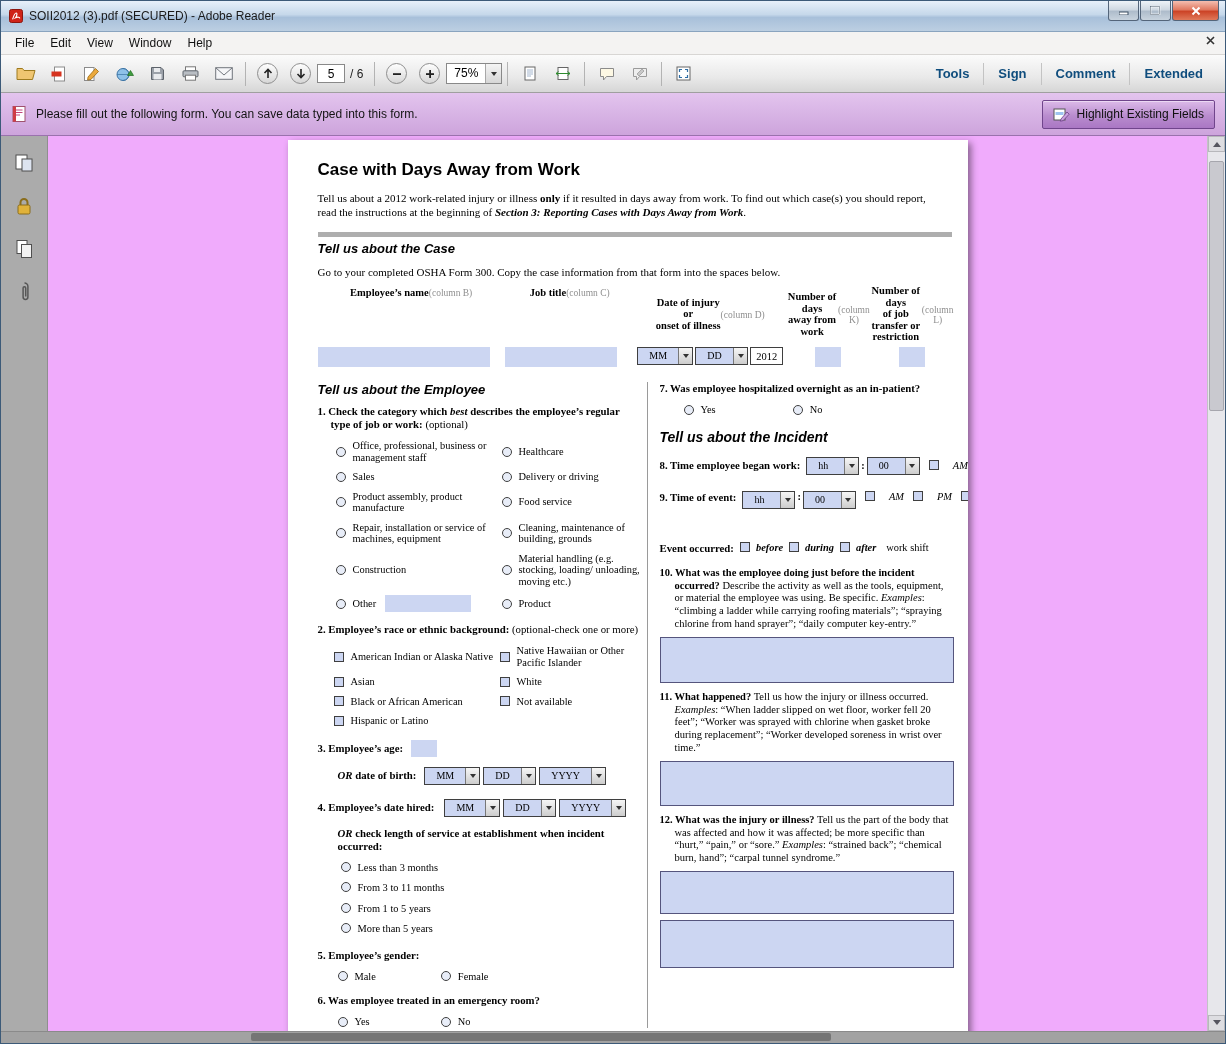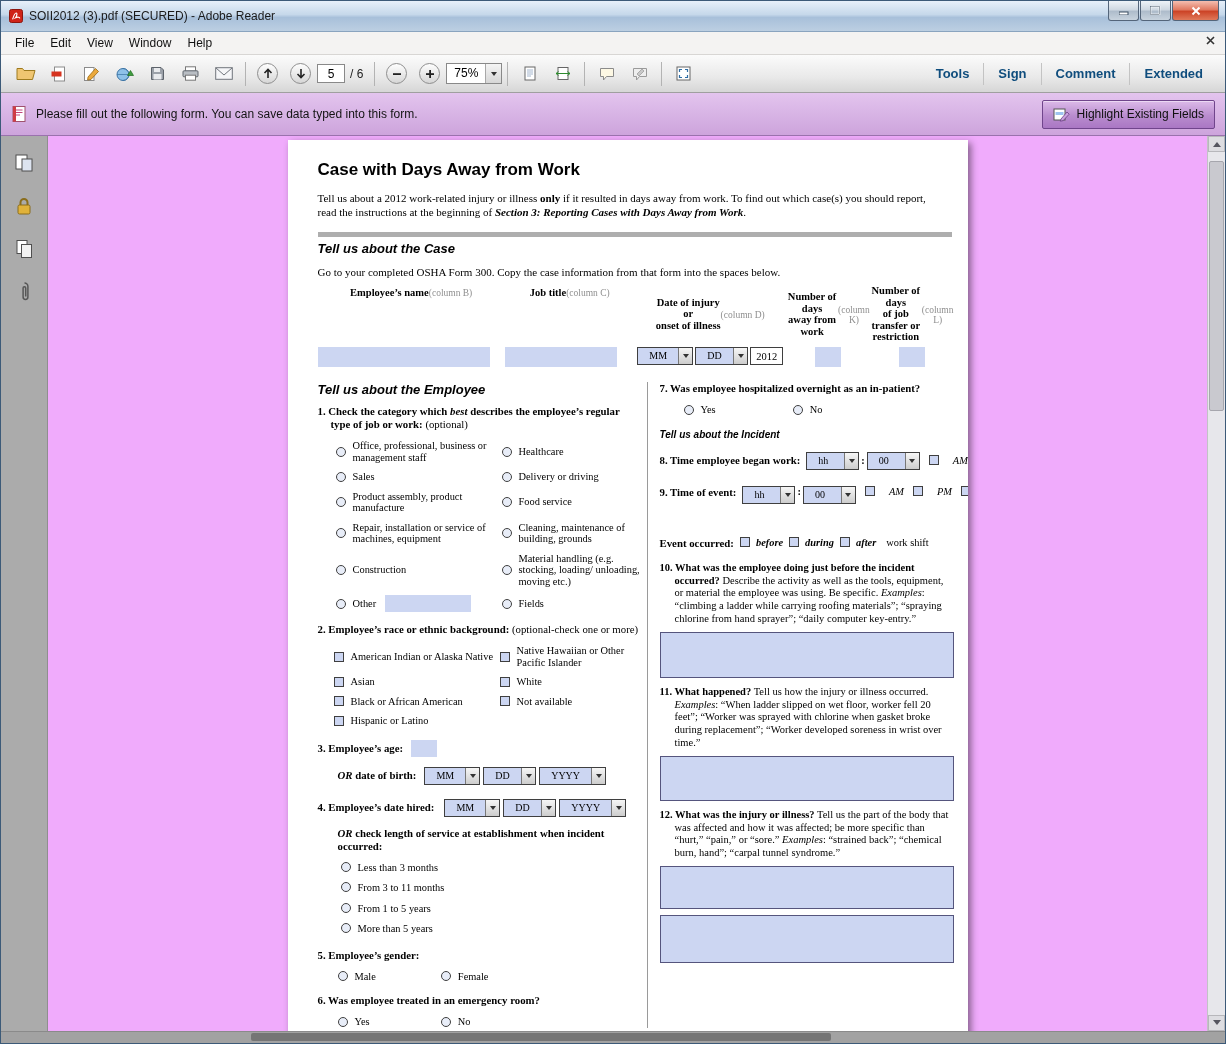--- a/index.html
+++ b/index.html
@@ -457,21 +457,21 @@
                     <span class="radio"></span>
                     <span class="opt-label">Material handling (e.g. stocking, loading/ unloading, moving etc.)</span>
                   </div>
                 <div class="opt">
                     <span class="radio"></span>
                     <span class="opt-label">Other</span>
                     <span class="field other-field"></span>
                   </div>
                 <div class="opt">
                     <span class="radio"></span>
-                    <span class="opt-label">Fields</span>
+                    <span class="opt-label">Product</span>
                   </div>
               </div>
 
               <div class="q-label" style="margin-top:11px">
                 <span>2.  Employee’s race or ethnic background:  </span><span style="font-weight:normal">(optional-check one or more)</span>
               </div>
               <div class="opt-grid" style="margin-left:16px;">
                 <div class="opt">
                     <span class="cbx"></span>
                     <span class="opt-label">American Indian or Alaska Native</span>
@@ -595,21 +595,21 @@
 
             <div class="col-right">
               <div class="q-label">7.  Was employee hospitalized overnight as an in-patient?</div>
               <div class="gender-row" style="margin-left:24px">
                 <span class="radio"></span>
                   <span class="opt-label">Yes</span>
                 <span class="radio" style="margin-left:70px"></span>
                   <span class="opt-label">No</span>
               </div>
 
-              <div class="sec-h" style="font-size:10px;margin-top:13px">Tell us about the Incident</div>
+              <div class="sec-h" style="font-size:14px;margin-top:13px">Tell us about the Incident</div>
 
               <div class="time-row">
                 <span class="q-label">8. Time employee began work:</span>
                 <span class="combo">
                     <span class="combo-val">hh</span>
                     <span class="combo-btn">
                       <span class="tri"></span>
                     </span>
                   </span>
                 <span class="time-colon">:</span>

